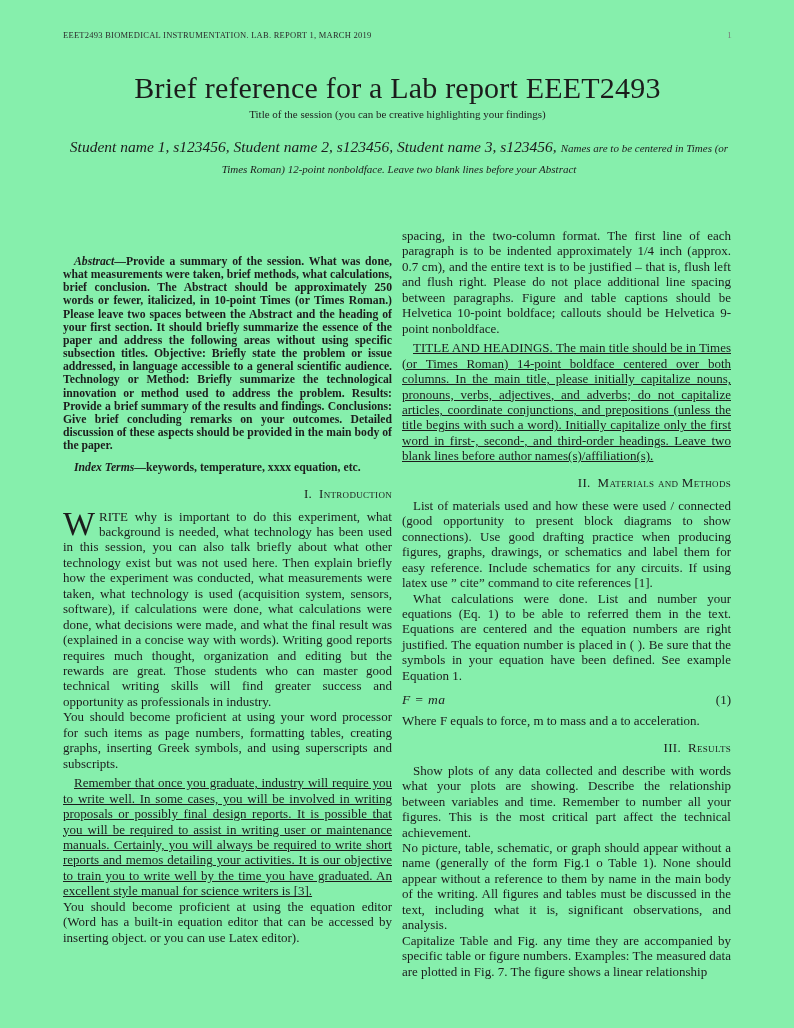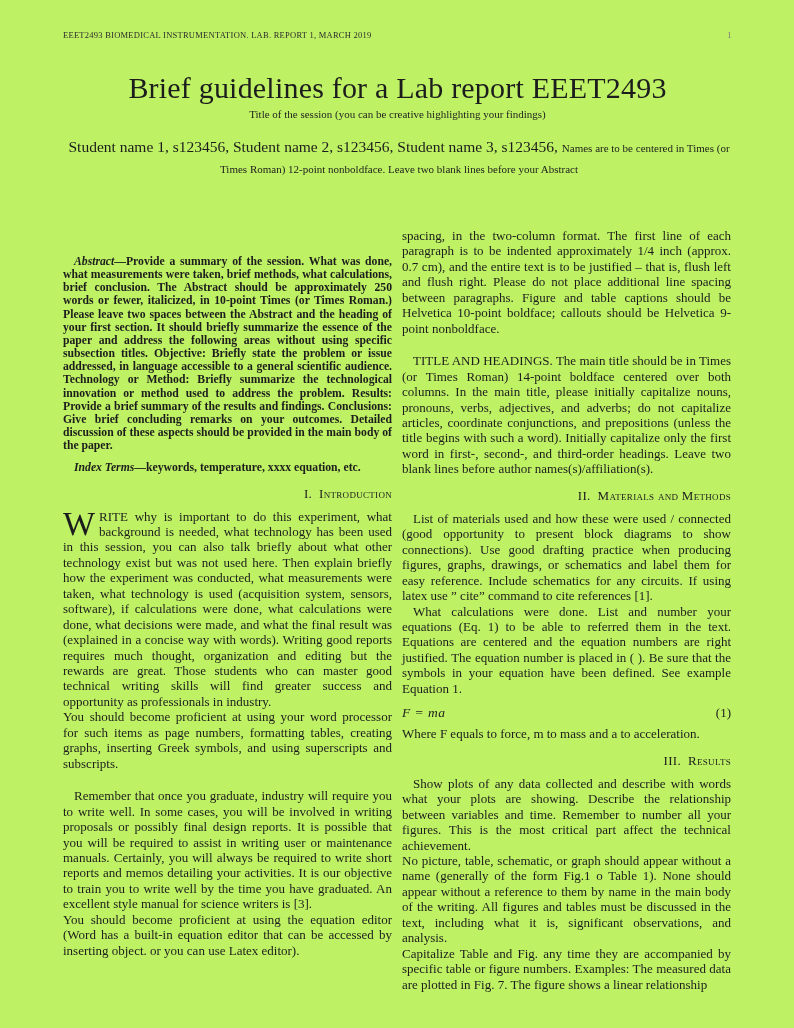--- a/index.html
+++ b/index.html
@@ -1,21 +1,21 @@
 <!DOCTYPE html>
 <html lang="en"><head>
 <meta charset="utf-8">
 <style>
   html, body { margin: 0; padding: 0; background: #e8e8e8; }
   .sheet {
     position: relative;
     width: 794px;
     height: 1028px;
     margin: 0 auto;
-    background: #bef264;
+    background: #86efac;
     box-sizing: border-box;
     padding: 30px 62px 0 63px;
     font-family: "Liberation Serif", "DejaVu Serif", serif;
     color: #1c1c1c;
     overflow: hidden;
   }
   .running-header {
     display: flex;
     justify-content: space-between;
     align-items: baseline;
@@ -37,20 +37,21 @@
     text-align: center;
     font-size: 11px;
     color: #1f1f1f;
   }
   .authors {
     margin: 17px auto 0 auto;
     width: 672px;
     text-align: center;
     font-size: 15.5px;
     line-height: 19px;
+    font-style: italic;
   }
   .authors .authors-note { font-size: 11px; }
   .columns {
     display: flex;
     gap: 10px;
     margin-top: 49px;
   }
   .col { width: 329px; }
   p { margin: 0; }
   .abstract-p, .index-p {
@@ -72,21 +73,21 @@
     letter-spacing: 0.3px;
   }
   .sec-heading .sc { font-variant: small-caps; margin-left: 7px; }
   .body-p {
     font-size: 13px;
     line-height: 15.45px;
     text-align: justify;
     hyphens: auto;
   }
   .indent { text-indent: 11px; }
-  .gap-above { margin-top: 17px; }
+  .gap-above { margin-top: 4px; text-decoration: underline; }
   .dropcap {
     float: left;
     font-size: 34px;
     line-height: 26px;
     margin: 2px 4px 0 0;
   }
   .equation-row {
     position: relative;
     margin: 9px 0 5px 0;
     text-align: left;
@@ -99,21 +100,21 @@
 </head>
 <body>
 
 <div class="sheet">
 
   <div class="running-header">
     <span>EEET2493 BIOMEDICAL INSTRUMENTATION. LAB. REPORT 1, MARCH 2019</span>
     <span class="page-num">1</span>
   </div>
 
-  <h1 class="paper-title">Brief guidelines for a Lab report EEET2493</h1>
+  <h1 class="paper-title">Brief reference for a Lab report EEET2493</h1>
 
   <div class="paper-subtitle">Title of the session (you can be creative highlighting your findings)</div>
 
   <div class="authors">
     <span>Student name 1, s123456, Student name 2, s123456, Student name 3, s123456,</span>
     <span class="authors-note">Names are to be centered in Times (or Times Roman) 12-point nonboldface. Leave two blank lines before your Abstract</span>
   </div>
 
   <div class="columns">
 

